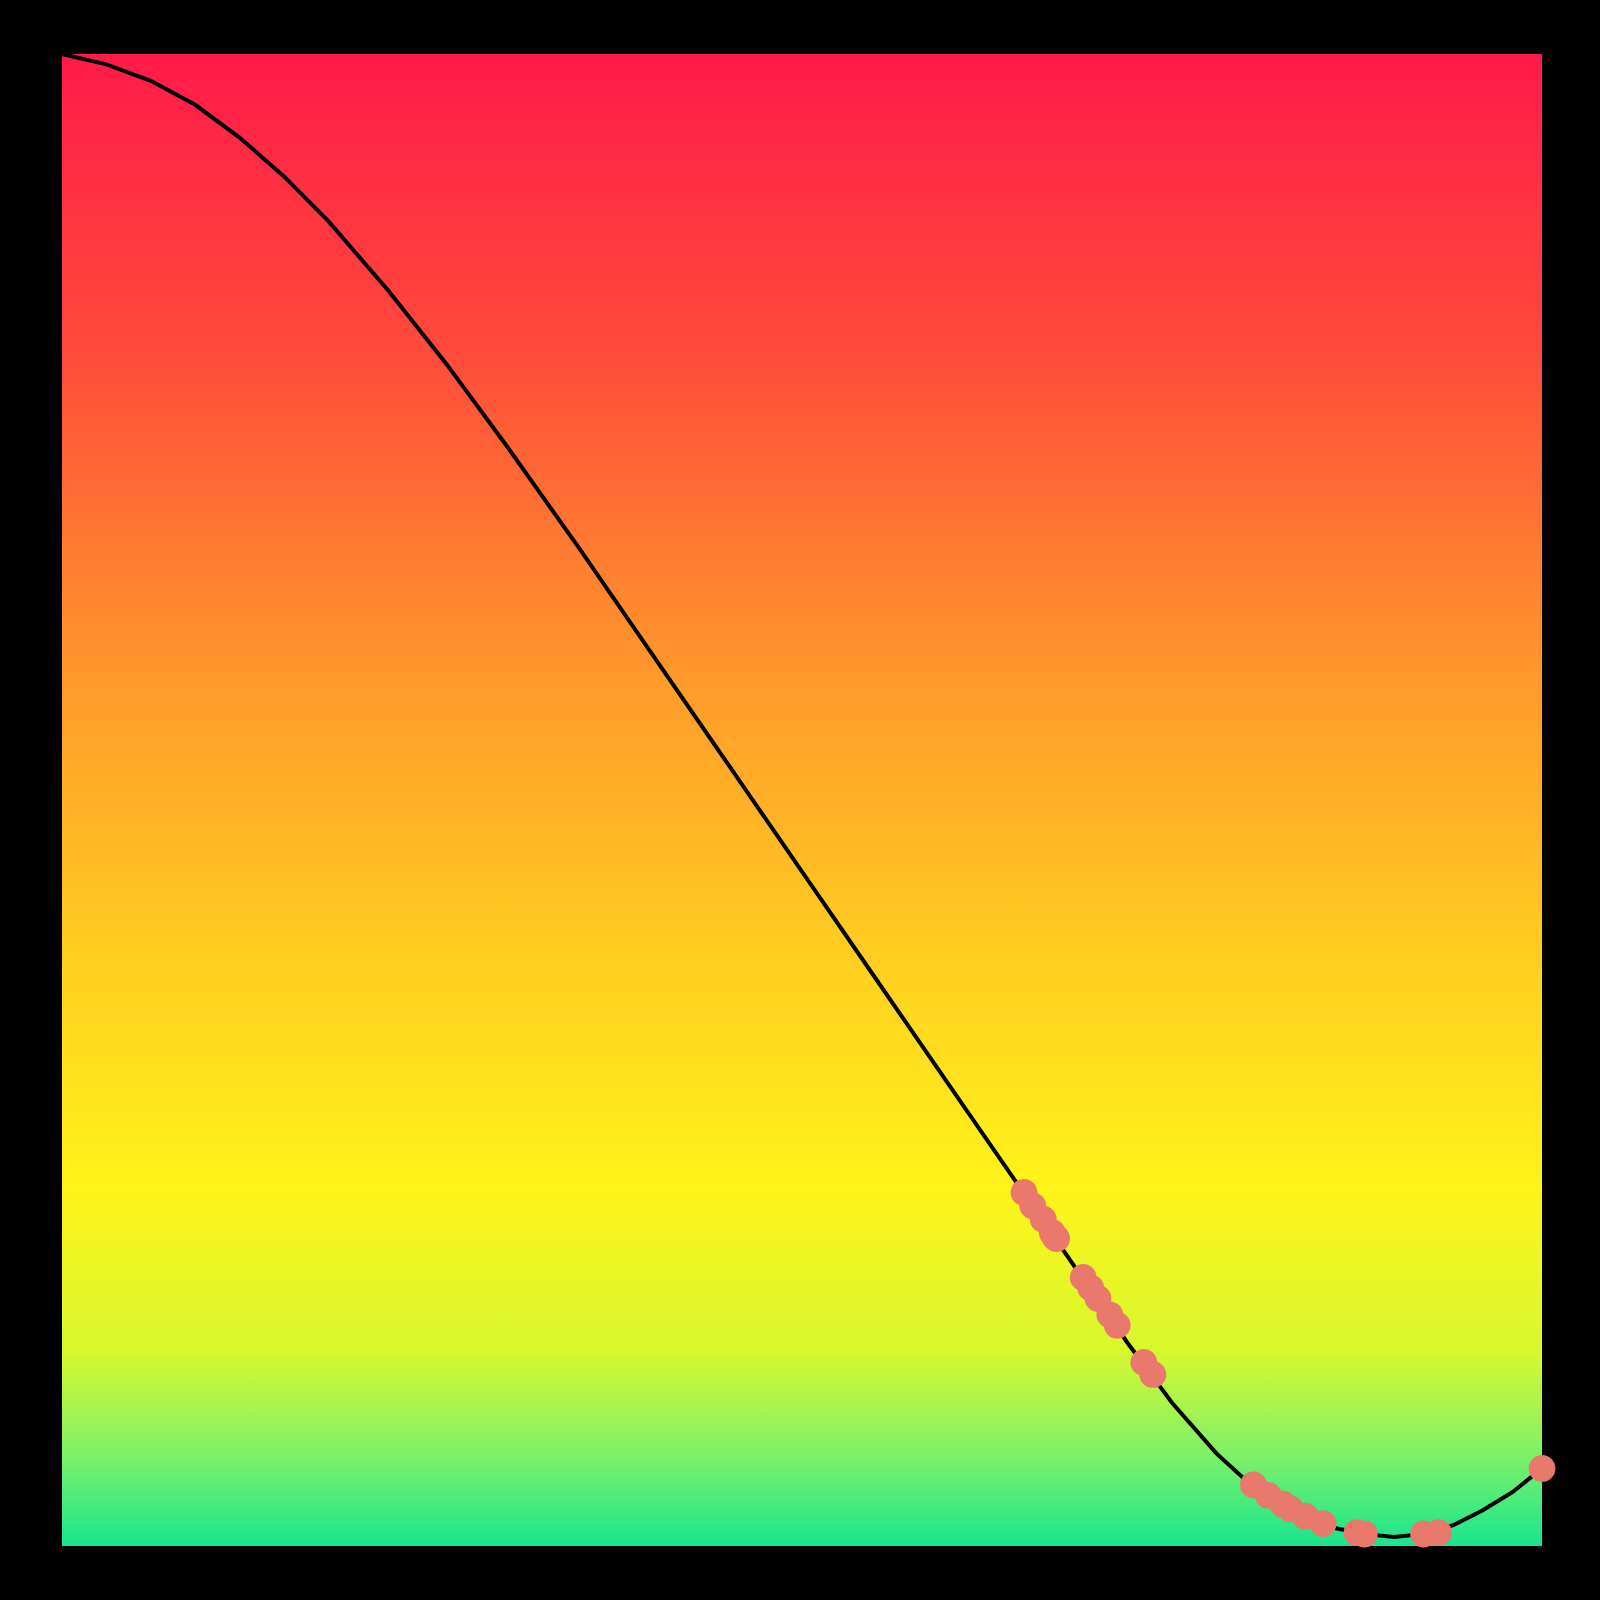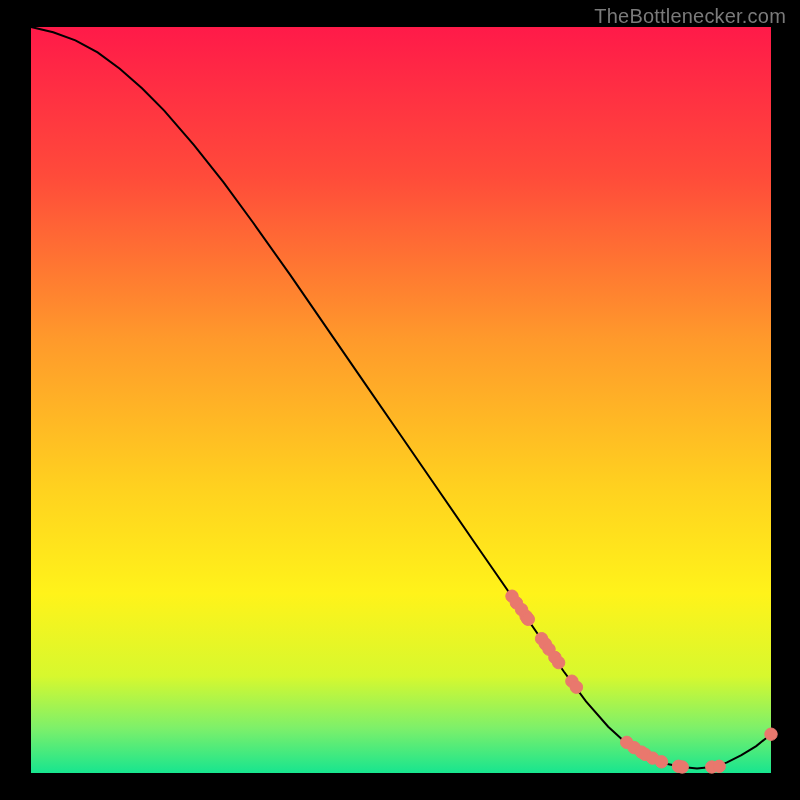--- a/index.html
+++ b/index.html
@@ -68,15 +68,14 @@
         <circle cx="652.6" cy="758.1" r="6.2" fill="#e9786d" stroke="#e9786d"></circle>
         <circle cx="661.5" cy="761.8" r="6.2" fill="#e9786d" stroke="#e9786d"></circle>
         <circle cx="678.5" cy="766.3" r="6.2" fill="#e9786d" stroke="#e9786d"></circle>
         <circle cx="682.2" cy="767.0" r="6.2" fill="#e9786d" stroke="#e9786d"></circle>
         <circle cx="711.8" cy="767.0" r="6.2" fill="#e9786d" stroke="#e9786d"></circle>
         <circle cx="719.2" cy="766.3" r="6.2" fill="#e9786d" stroke="#e9786d"></circle>
         <circle cx="771.0" cy="734.2" r="6.2" fill="#e9786d" stroke="#e9786d"></circle>
       </g>
   </svg>
 
-  <div id="watermark" style="top: 5px; right: 14px;">TheBottlenecker.com</div>
 
 </div>
 
 </body></html>

